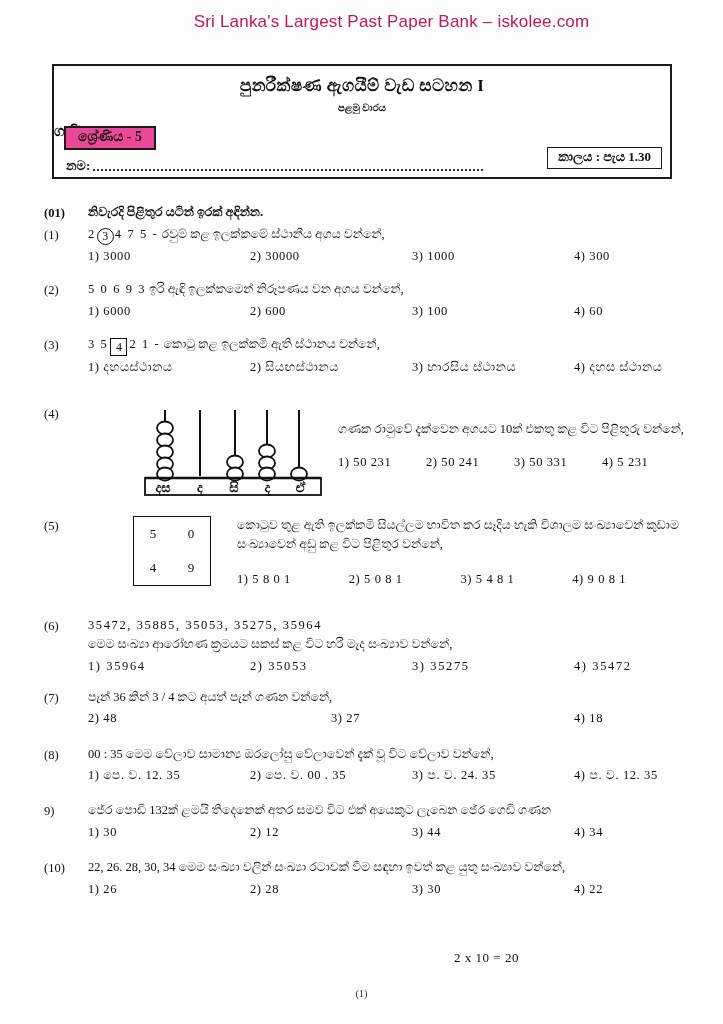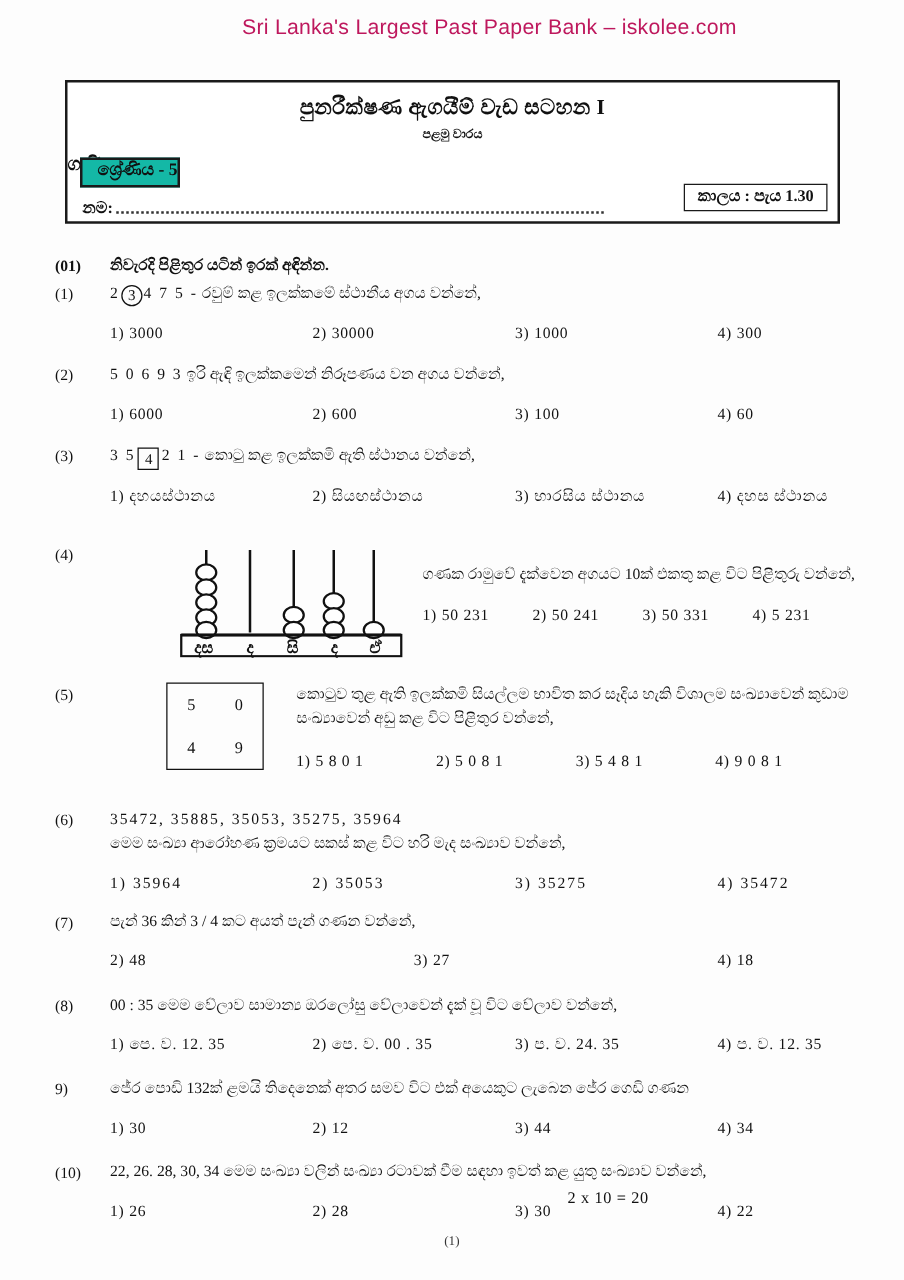--- a/index.html
+++ b/index.html
@@ -47,23 +47,23 @@
     position:absolute;left:0;top:36px;width:100%;
     text-align:center;font-weight:bold;font-size:10px;
   }
   .hdr-sub2{
     position:absolute;left:0;top:57px;width:100%;
     font-weight:bold;font-size:15px;
   }
   .grade-box{
     position:absolute;left:10px;top:60px;
     border:2px solid #1a1a1a;
-    padding:1px 0 3px 12px;
+    padding:1px 12px 3px 12px;
     font-size:14px;font-weight:bold;
-    background:#14b8a6;
+    background:#ec4899;
   }
   .time-box{
     position:absolute;right:8px;bottom:8px;
     border:1.6px solid #1a1a1a;
     padding:1px 10px 3px 10px;
     font-size:13px;font-weight:bold;
     background:#fff;
   }
   .name-row{
     position:absolute;left:12px;bottom:3px;
@@ -100,21 +100,21 @@
   }
   .qnum{
     width:44px;flex:none;
     font-size:12.5px;
     padding-top:1px;
   }
   .qbody{flex:1;}
   .stem{white-space:normal;}
   .opts{
     display:flex;
-    margin-top:12px;
+    margin-top:2px;
   }
   .opt{
     flex:1;
     white-space:nowrap;
     letter-spacing:.6px;
   }
   .opt:last-child{flex:0 0 110px;}
   .digits{letter-spacing:1.6px;}
   .circled{
     display:inline-block;

